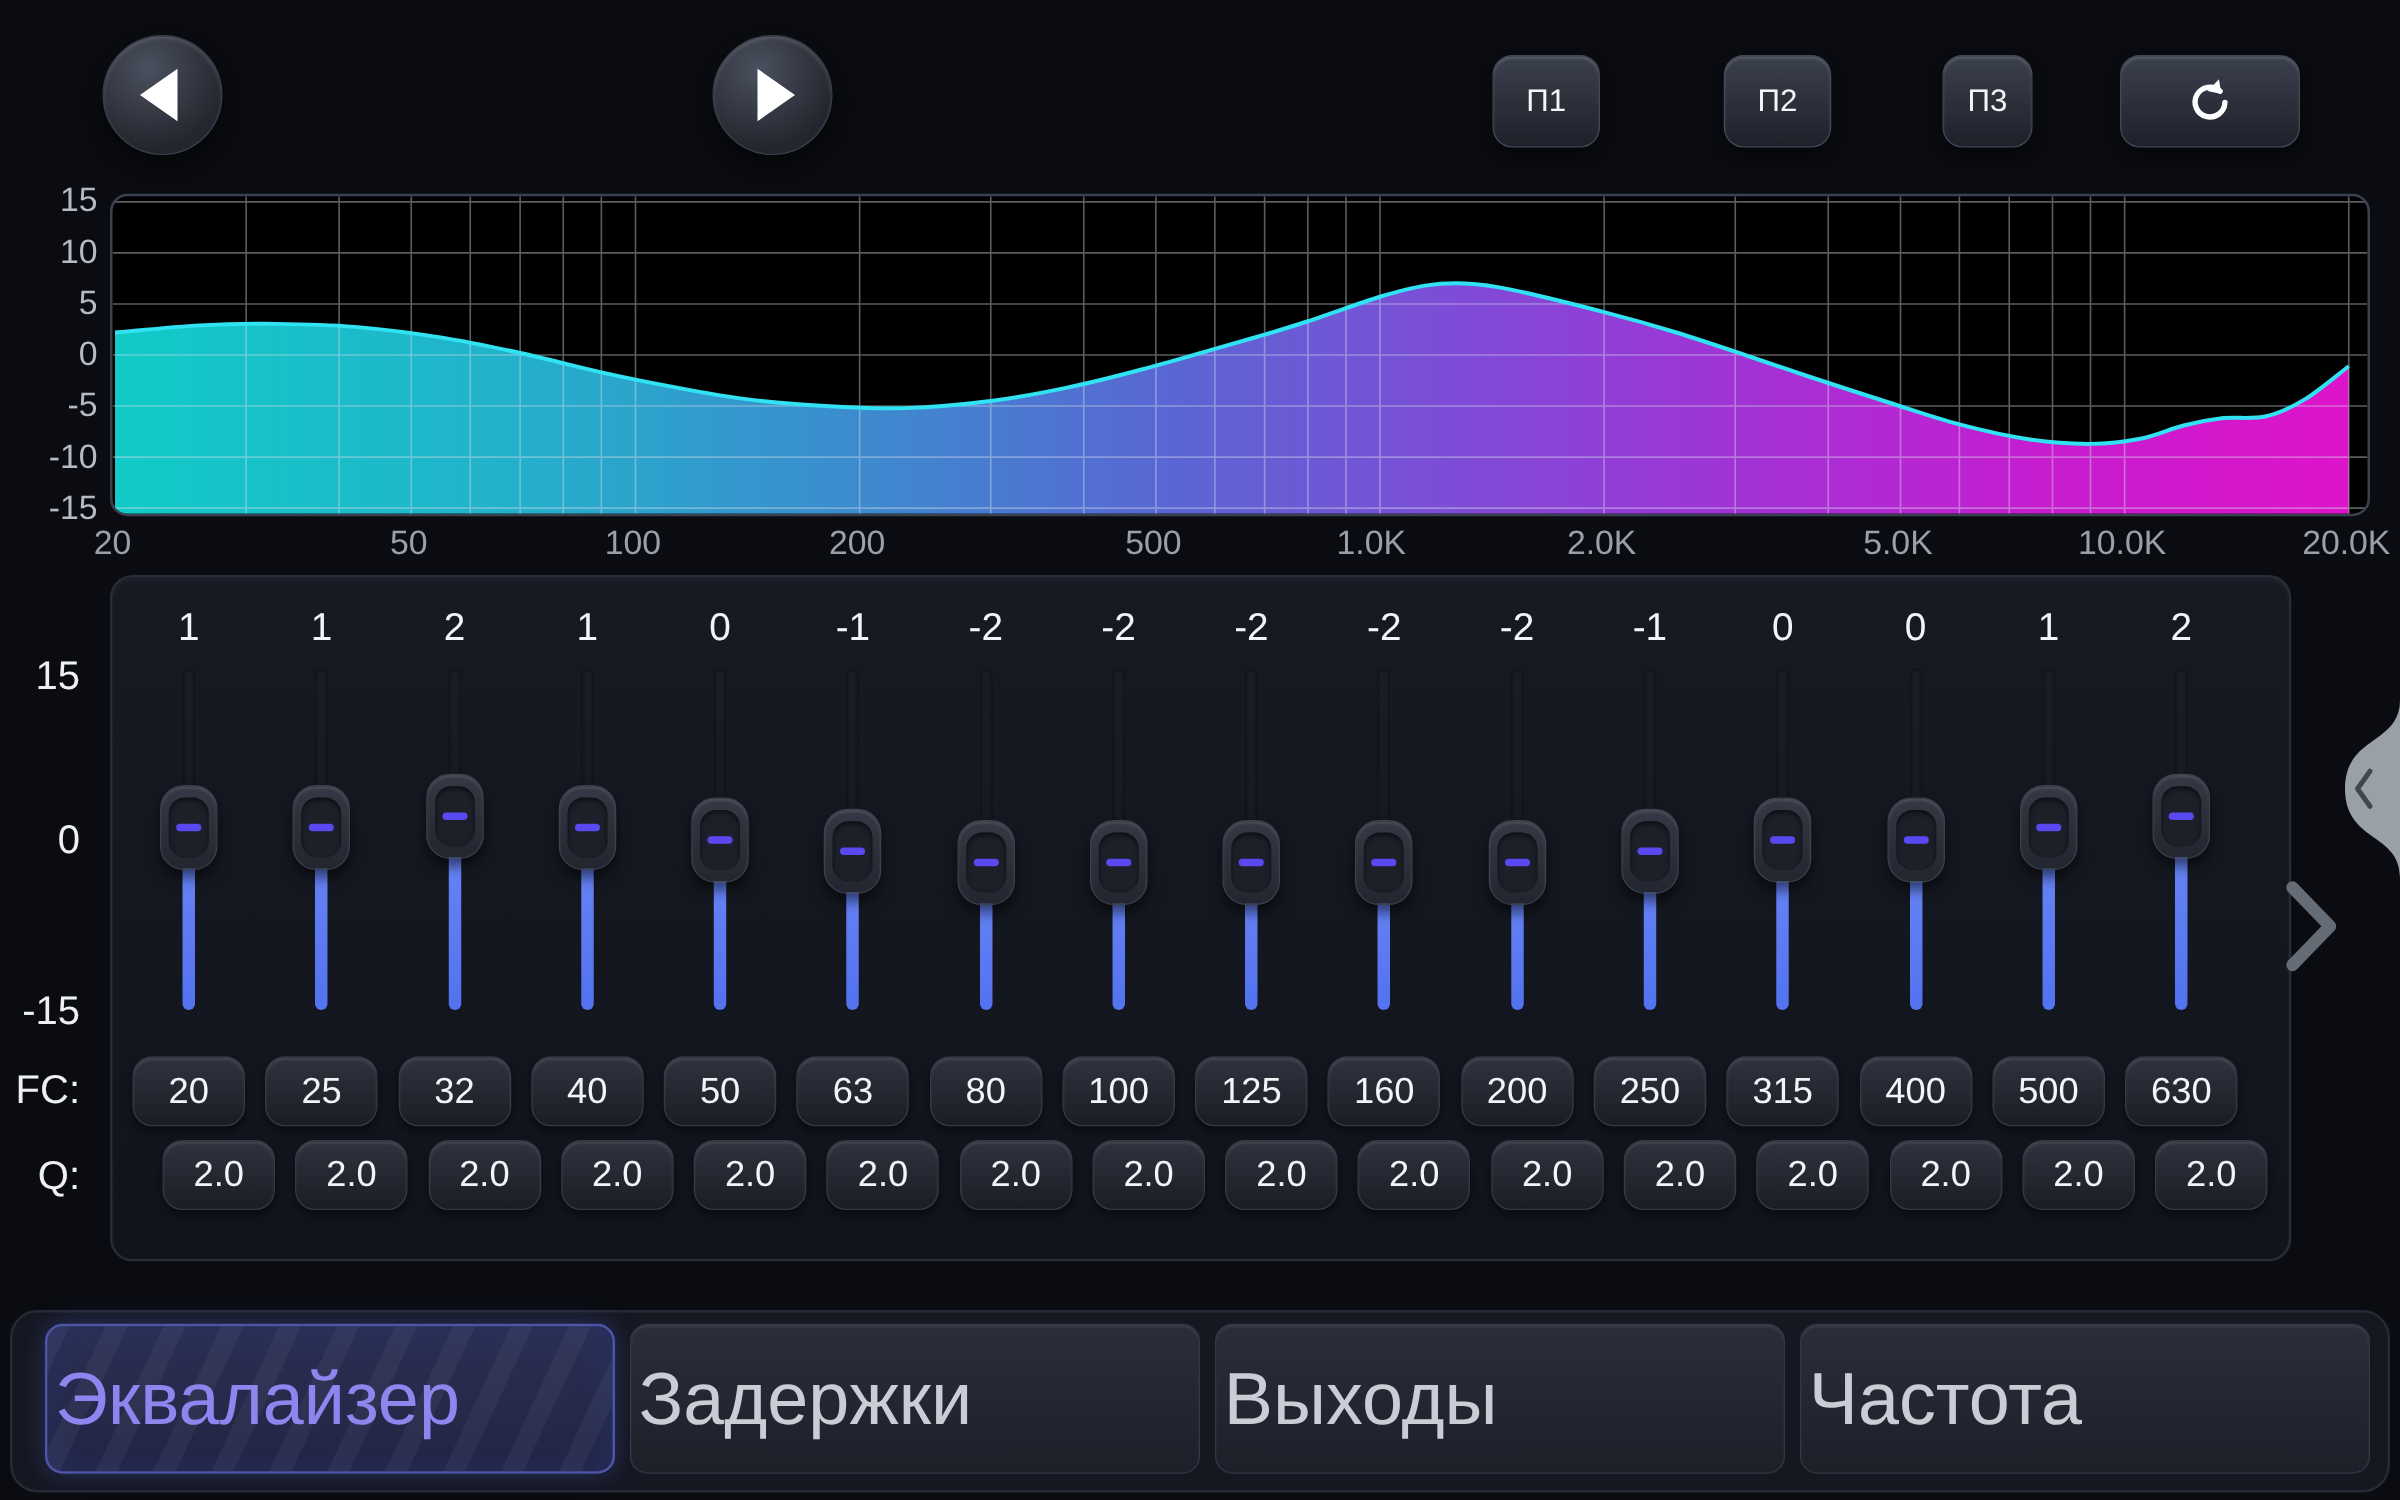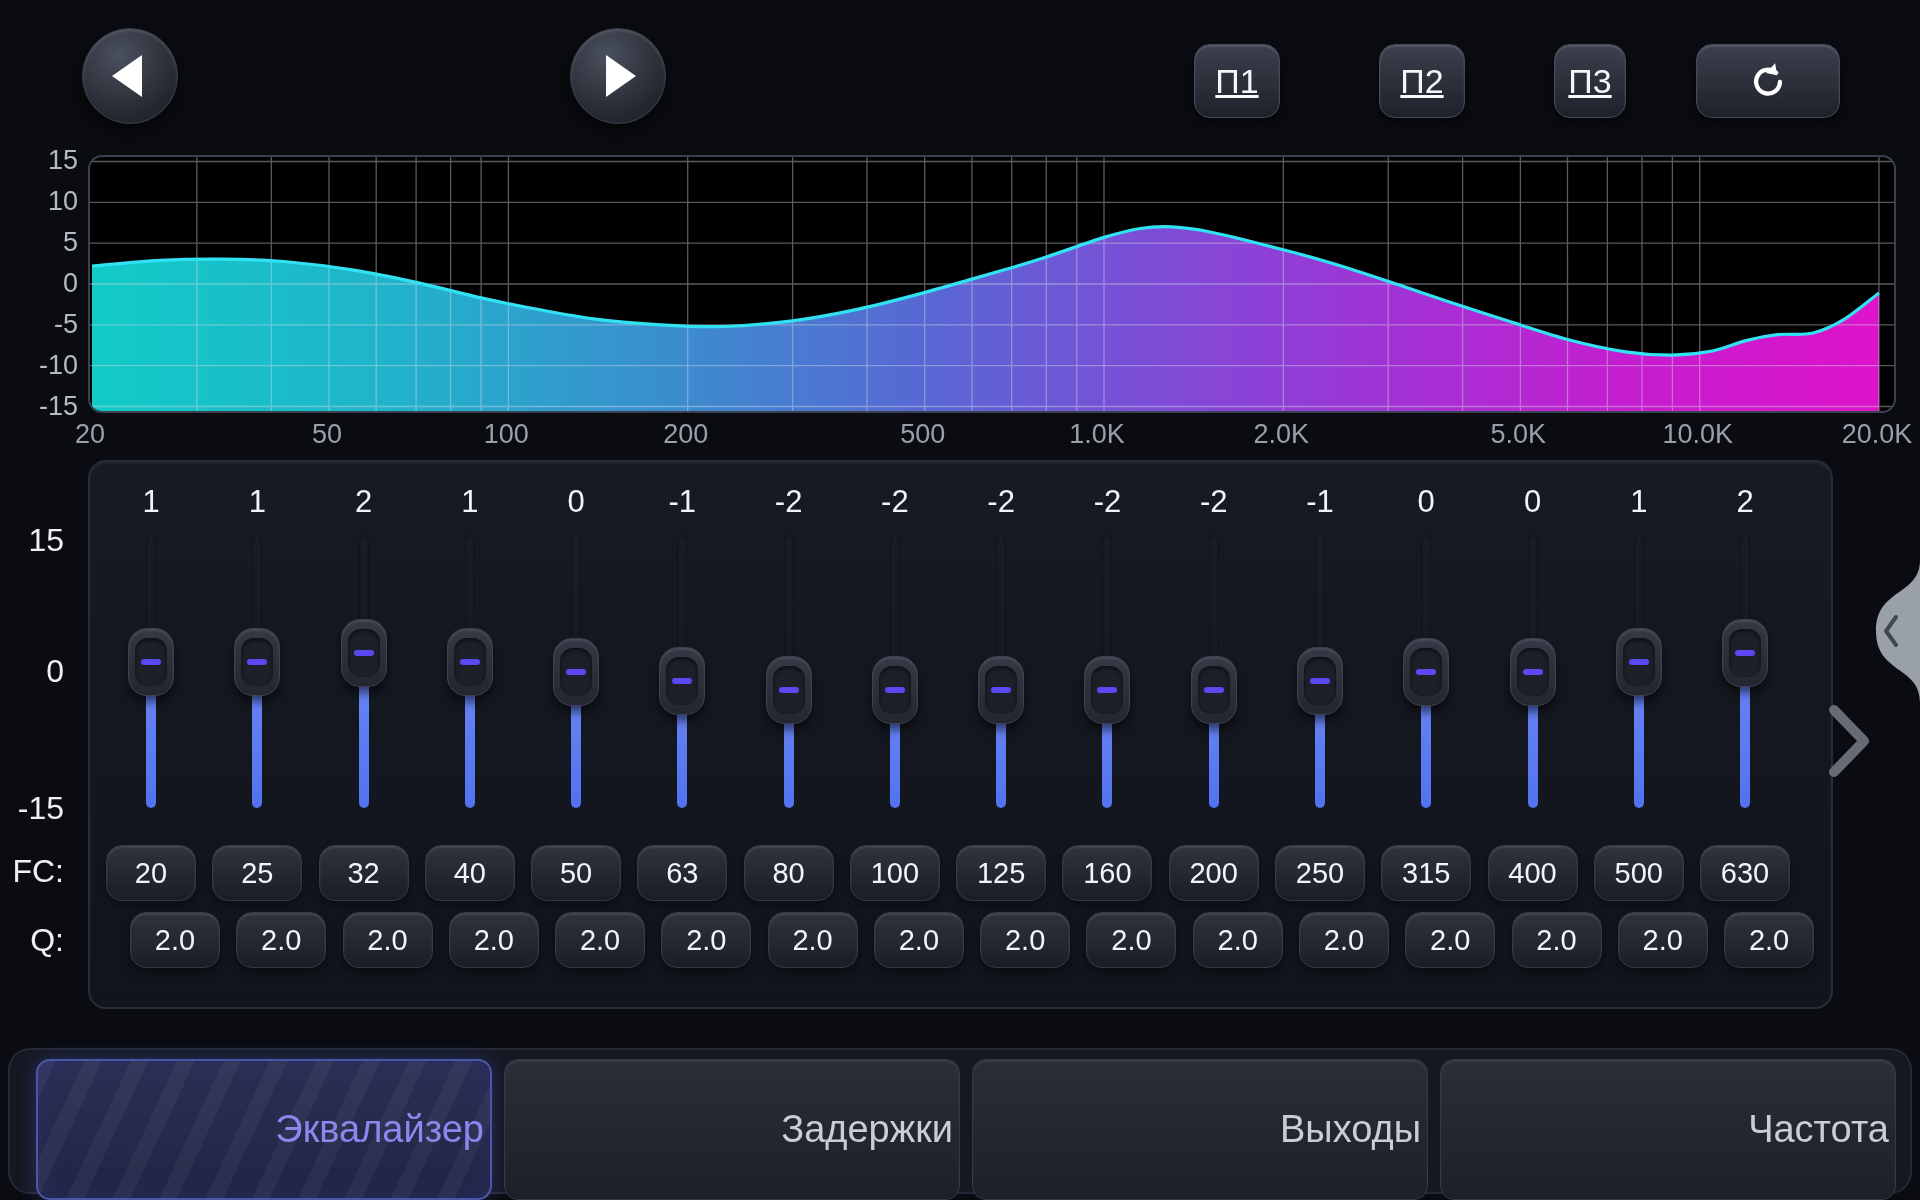--- a/index.html
+++ b/index.html
@@ -13,21 +13,21 @@
     display:flex;align-items:center;justify-content:center;cursor:pointer;}
   .tri-left{width:0;height:0;border-style:solid;border-width:21px 30px 21px 0;border-color:transparent #fff transparent transparent;margin-right:6px;}
   .tri-right{width:0;height:0;border-style:solid;border-width:21px 0 21px 30px;border-color:transparent transparent transparent #fff;margin-left:6px;}
   .preset-pill{position:absolute;left:205px;top:32px;width:342px;height:76px;border-radius:38px;
     background:linear-gradient(180deg,#272b36,#191c24);border:2px solid #383e4a;
     box-shadow:inset 0 2px 2px rgba(255,255,255,.10),0 6px 12px rgba(0,0,0,.4);
     display:flex;align-items:center;justify-content:center;color:#f2f4f7;font-size:38px;cursor:pointer;}
   .sq-btn{position:absolute;top:44px;height:74px;border-radius:16px;
     background:linear-gradient(180deg,#3b404d,#1e212a);border:1px solid #434957;
     box-shadow:inset 0 2px 2px rgba(255,255,255,.14),0 6px 12px rgba(0,0,0,.5);
-    display:flex;align-items:center;justify-content:center;color:#f5f6f8;font-size:34px;cursor:pointer;text-decoration:underline;}
+    display:flex;align-items:center;justify-content:center;color:#f5f6f8;font-size:25px;cursor:pointer;}
 
   
   .chart-box{position:absolute;left:88px;top:155px;width:1808px;height:258px;border-radius:14px;
     background:#000;border:2px solid #3a4150;overflow:hidden;}
   .ylab{position:absolute;width:60px;text-align:right;color:#b6bac2;font-size:27px;line-height:27px;}
   .xlab{position:absolute;width:110px;top:419px;text-align:center;color:#9aa0a9;font-size:27px;}
 
   
   .panel{position:absolute;left:88px;top:460px;width:1745px;height:549px;border-radius:18px;
     background:linear-gradient(180deg,#161a23,#11141c);border:2px solid #262c38;
@@ -51,23 +51,23 @@
     color:#f2f4f8;font-size:29px;display:flex;align-items:center;justify-content:center;cursor:pointer;}
   .chip.fc{top:385px;} .chip.q{top:452px;margin-left:24px;}
 
   
   .drawer-handle{position:absolute;left:1862px;top:560px;width:58px;height:142px;cursor:pointer;}
   .expand-chevron{position:absolute;left:1828px;top:704px;cursor:pointer;}
 
   
   .tabbar{position:absolute;left:8px;top:1048px;width:1904px;height:146px;border-radius:22px;
     background:#151821;border:2px solid #242a35;}
-  .tab{position:absolute;top:9px;height:141px;width:456px;border-radius:14px;border:1px solid #333946;
+  .tab{position:absolute;top:9px;height:120px;width:456px;border-radius:14px;border:1px solid #333946;
     background:linear-gradient(180deg,#2a2e39,#1d2029);
-    color:#c9cdd5;font-size:38px;display:flex;align-items:center;justify-content:flex-end;cursor:pointer;
+    color:#c9cdd5;font-size:59px;display:flex;align-items:center;justify-content:flex-start;cursor:pointer;
     box-shadow:inset 0 2px 2px rgba(255,255,255,.07);}
   .tab.active{background:linear-gradient(180deg,#2b3054,#212544);border:2px solid #4d55a8;
     color:#8e86ee;box-shadow:0 0 20px rgba(90,100,230,.30),inset 0 0 26px rgba(40,46,100,.8);position:absolute;overflow:hidden;}
   .tab.active::after{content:"";position:absolute;inset:0;
     background:repeating-linear-gradient(115deg,rgba(255,255,255,.045) 0 16px,rgba(255,255,255,0) 16px 42px);}
   .tab.active span{position:relative;z-index:1;}
 </style>
 </head>
 <body>
 

